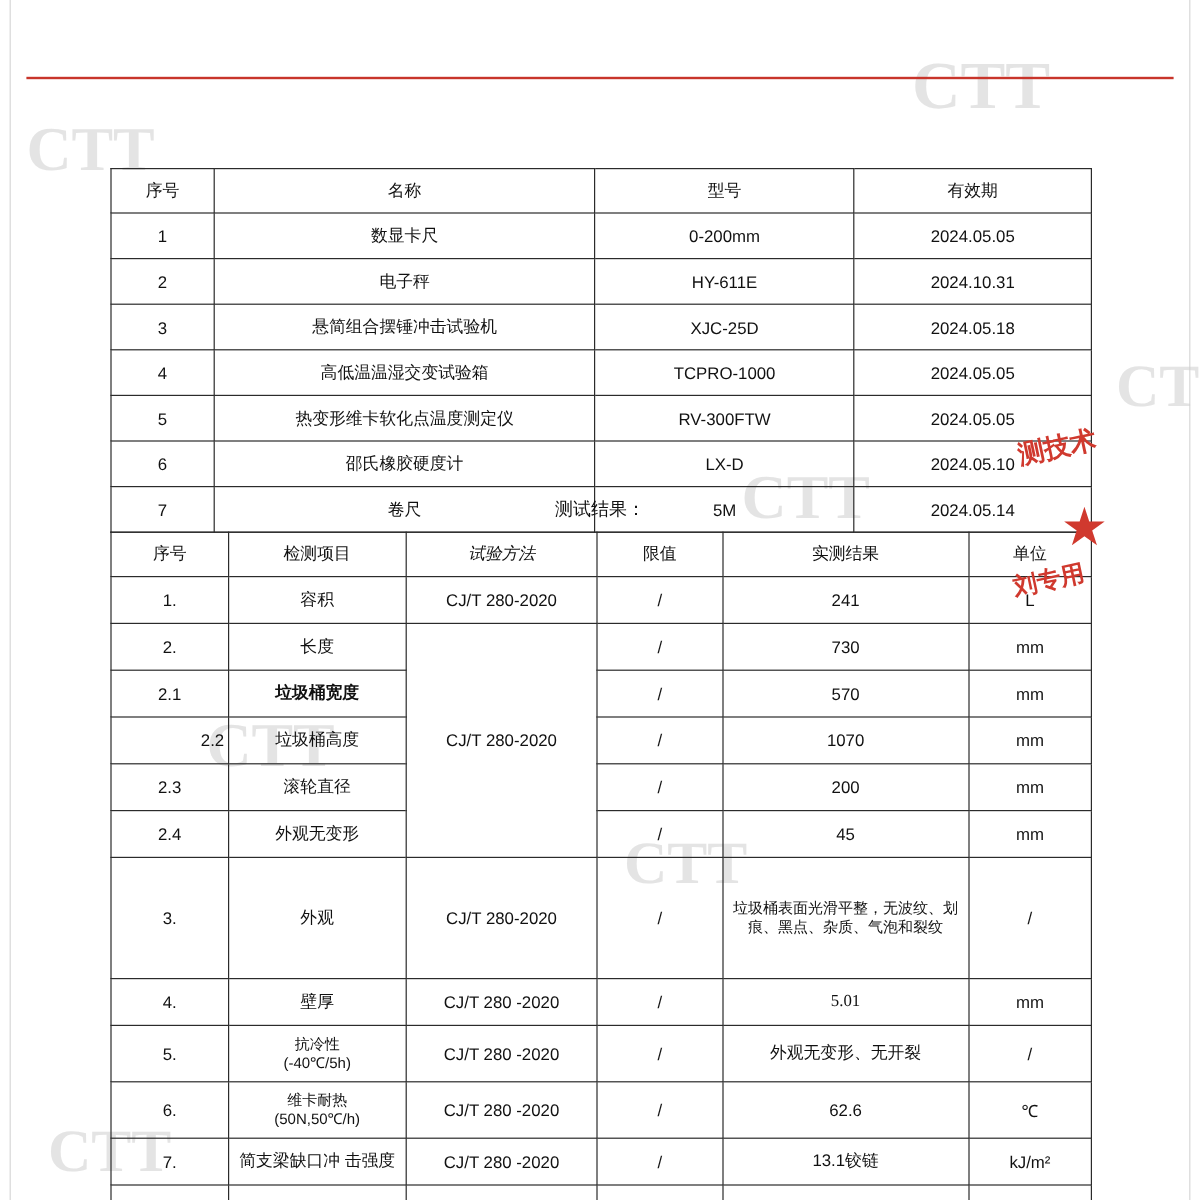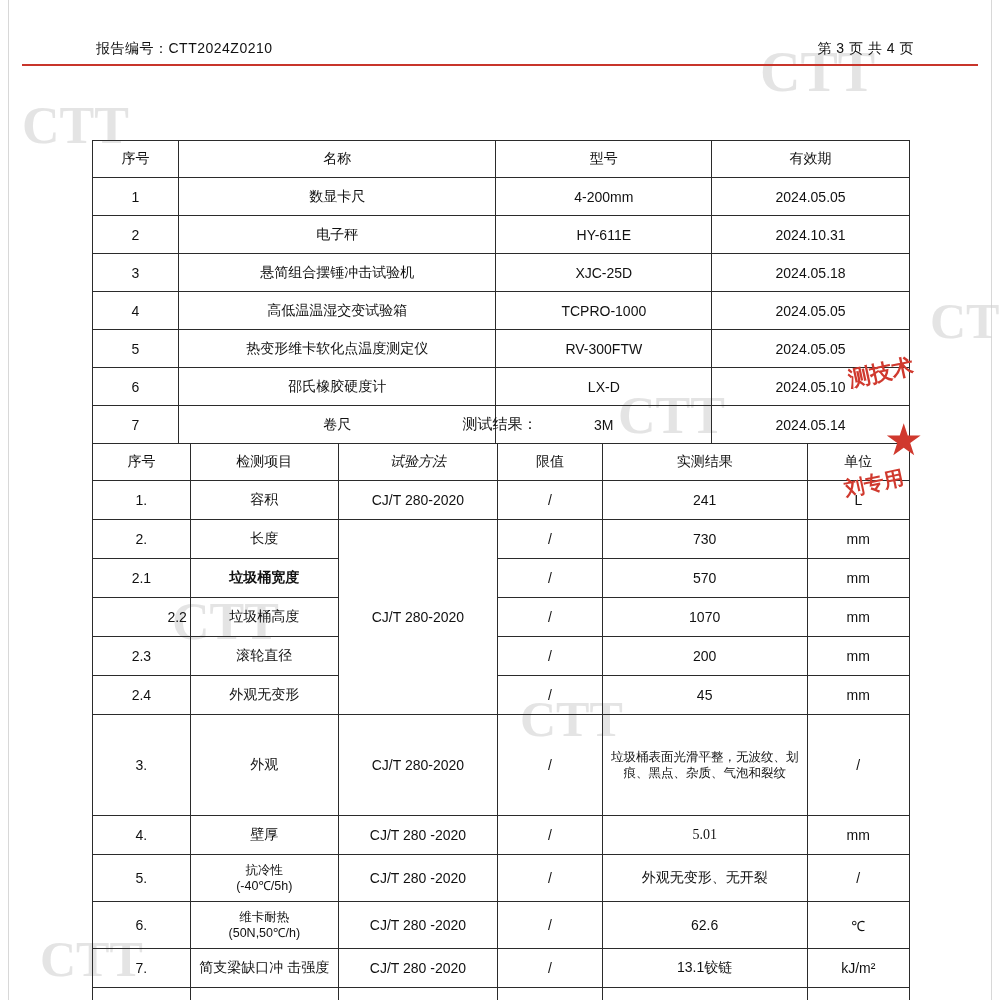--- a/index.html
+++ b/index.html
@@ -95,47 +95,41 @@
   <div class="edge-right"></div>
 
   <div class="wm" style="left:22px;top:96px;font-size:52px;">CTT</div>
   <div class="wm" style="left:760px;top:40px;font-size:56px;">CTT</div>
   <div class="wm" style="left:930px;top:292px;font-size:50px;">CTT</div>
   <div class="wm" style="left:618px;top:386px;font-size:52px;">CTT</div>
   <div class="wm" style="left:172px;top:592px;font-size:52px;">CTT</div>
   <div class="wm" style="left:520px;top:690px;font-size:50px;">CTT</div>
   <div class="wm" style="left:40px;top:930px;font-size:50px;">CTT</div>
 
-  <div class="hdr">
-    <div>
-      <span>报告编号：</span><span>CTT2024Z0210</span>
-    </div>
-    <div>第 3 页 共 4 页</div>
-  </div>
   <div class="hdr-rule"></div>
 
 
   <table id="equip-table">
     <colgroup>
       <col style="width:86px">
         <col style="width:318px">
         <col style="width:216px">
         <col style="width:198px">
     </colgroup>
     <tbody id="equip-body">
         <tr class="head">
           <td>序号</td>
           <td>名称</td>
           <td>型号</td>
           <td>有效期</td>
         </tr>
         <tr>
           <td>1</td>
           <td>数显卡尺</td>
-          <td>4-200mm</td>
+          <td>0-200mm</td>
           <td>2024.05.05</td>
         </tr>
         <tr>
           <td>2</td>
           <td>电子秤</td>
           <td>HY-611E</td>
           <td>2024.10.31</td>
         </tr>
         <tr>
           <td>3</td>
@@ -157,21 +151,21 @@
         </tr>
         <tr>
           <td>6</td>
           <td>邵氏橡胶硬度计</td>
           <td>LX-D</td>
           <td>2024.05.10</td>
         </tr>
         <tr>
           <td>7</td>
           <td>卷尺</td>
-          <td>3M</td>
+          <td>5M</td>
           <td>2024.05.14</td>
         </tr>
       </tbody>
   </table>
 
   <div class="sec-label" style="top:415px;">测试结果：</div>
 
   <table id="result-table">
     <colgroup>
       <col style="width:86px">

